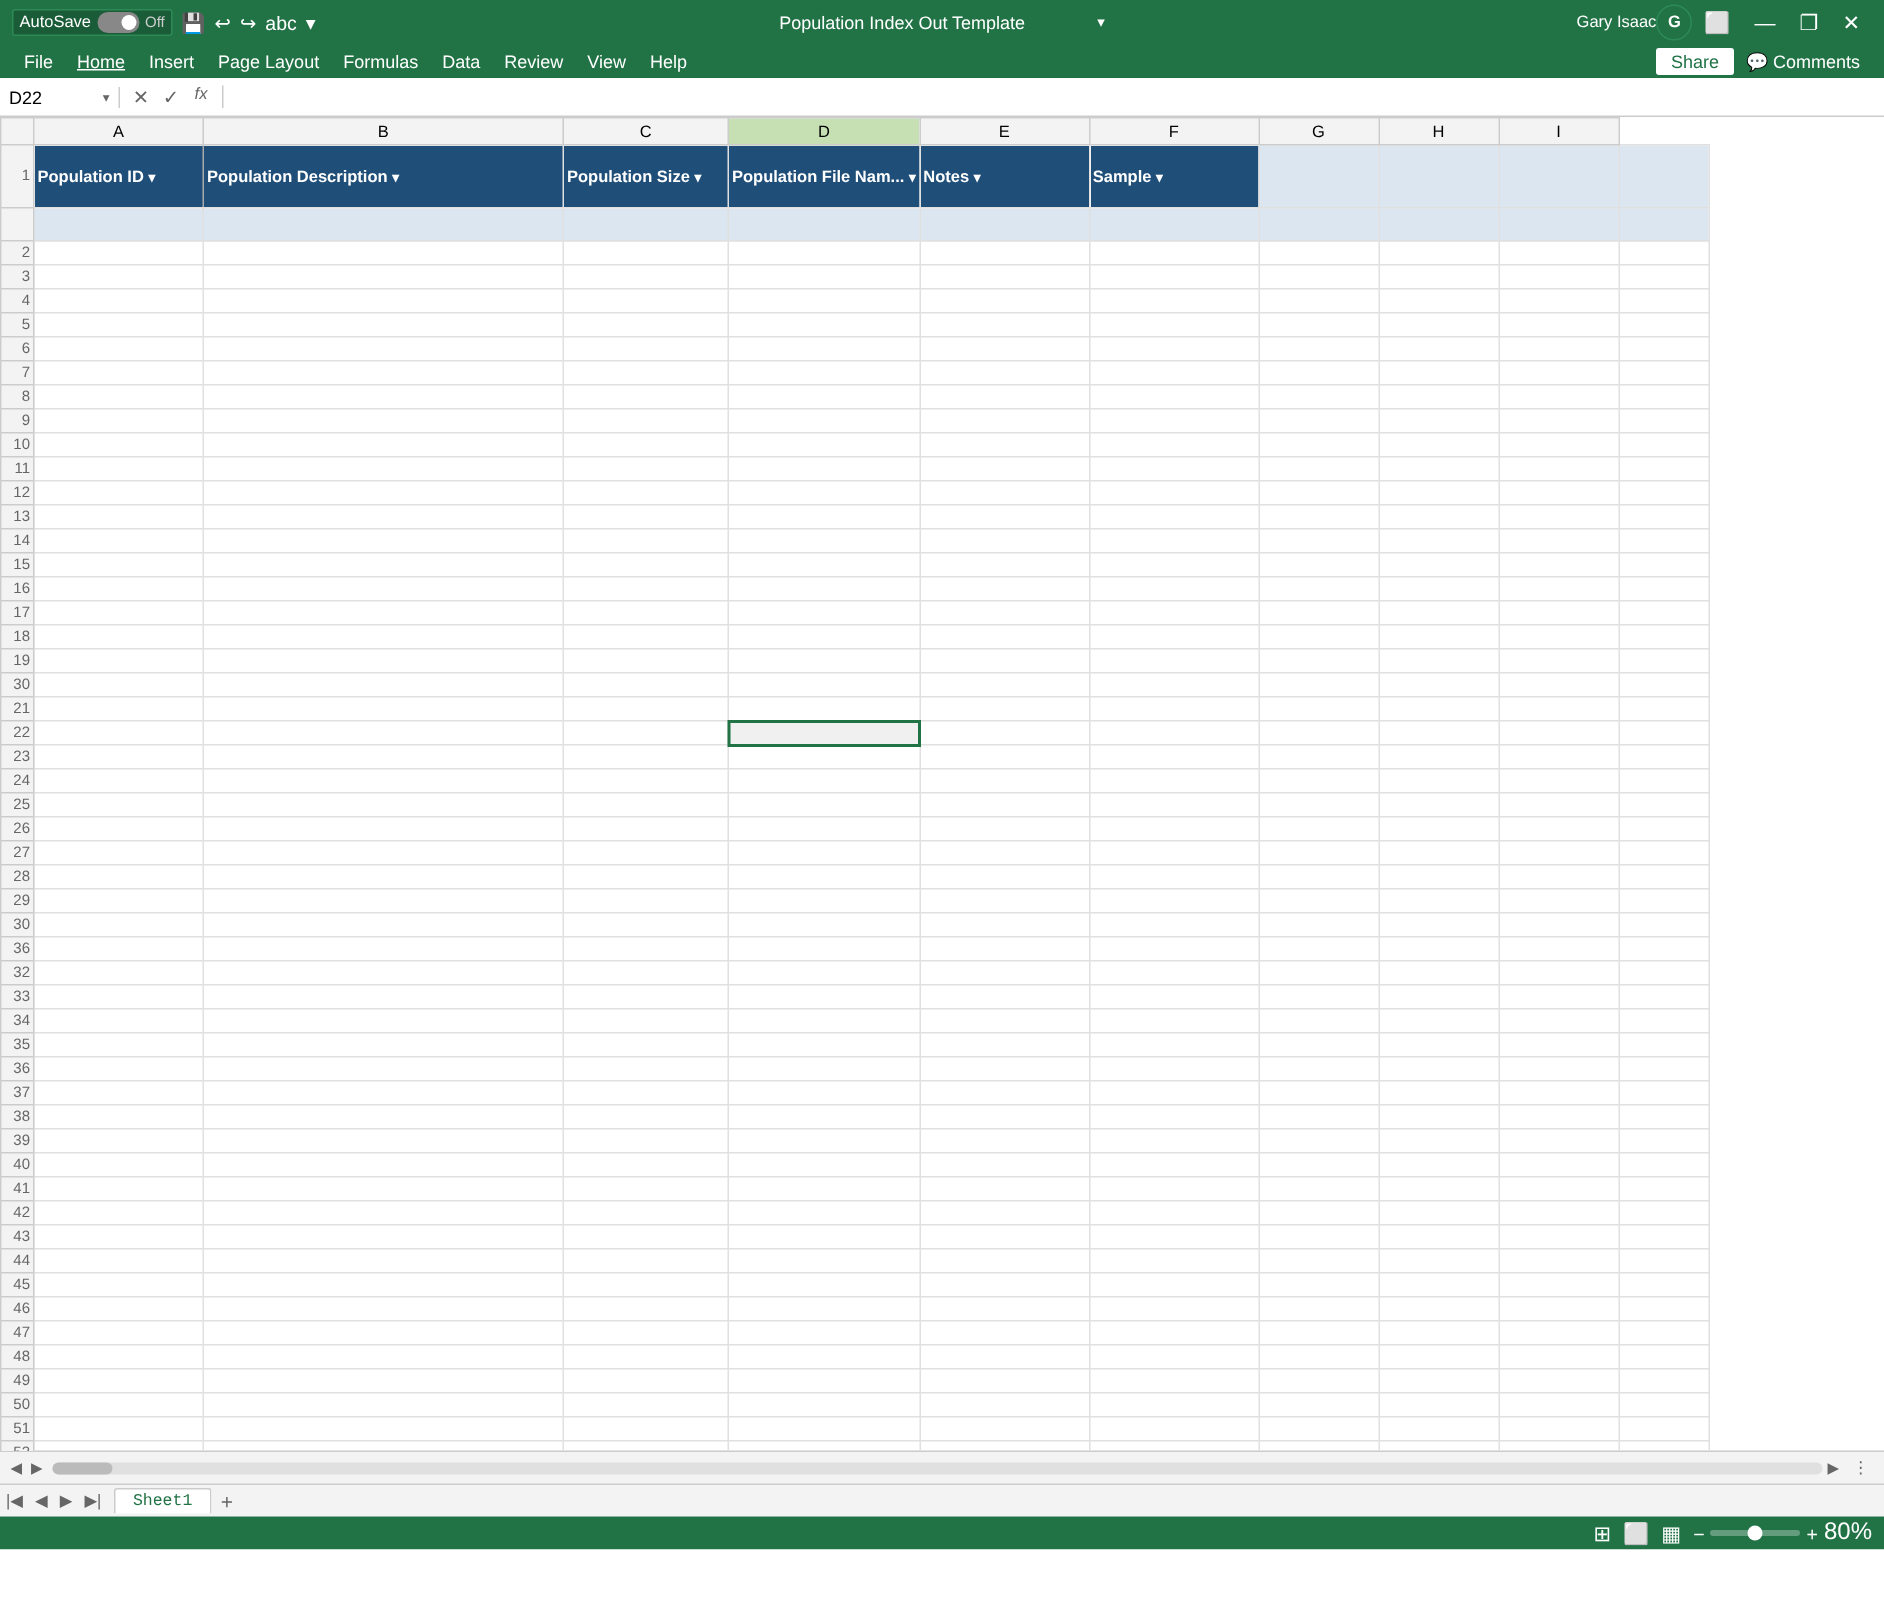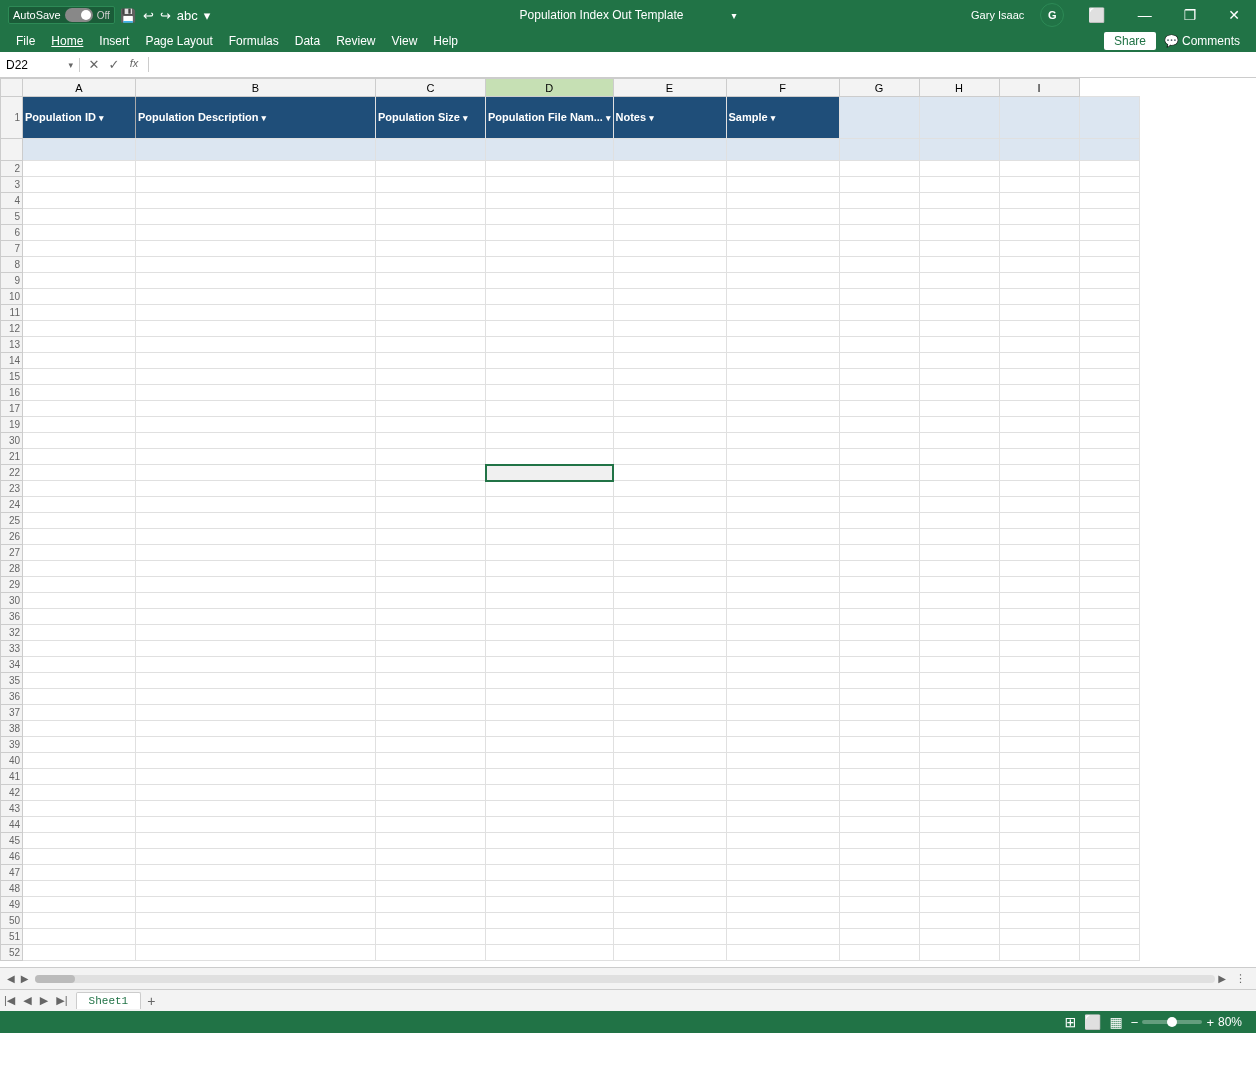--- a/index.html
+++ b/index.html
@@ -8,21 +8,21 @@
     
     #title-bar {
       height: 30px;
       background: #217346;
       display: flex;
       padding: 0 8px;
       color: white;
     }
     #title-bar .left { display: flex; align-items: center; gap: 6px; flex: 1; }
     #title-bar .center { flex: 1; display: flex; justify-content: center; align-items: center; font-size: 12px; gap: 44px; }
-    #title-bar .right { flex: 1; display: flex; justify-content: flex-end; align-items: center; gap: 16px; }
+    #title-bar .right { flex: 1; display: flex; justify-content: flex-end; align-items: center; gap: 0; }
     .autosave-badge {
       background: #1a5c38;
       border: 1px solid #2d8a56;
       border-radius: 2px;
       padding: 1px 4px;
       font-size: 11px;
       display: flex;
       align-items: center;
       gap: 4px;
     }
@@ -517,20 +517,33 @@
             <td></td>
             <td></td>
             <td></td>
             <td></td>
             <td></td>
             <td></td>
             <td></td>
             <td></td>
           </tr>
           <tr>
+            <td class="row-header">18</td>
+            <td></td>
+            <td></td>
+            <td></td>
+            <td></td>
+            <td></td>
+            <td></td>
+            <td></td>
+            <td></td>
+            <td></td>
+            <td></td>
+          </tr>
+          <tr>
             <td class="row-header">19</td>
             <td></td>
             <td></td>
             <td></td>
             <td></td>
             <td></td>
             <td></td>
             <td></td>
             <td></td>
             <td></td>
@@ -995,17 +1008,17 @@
     <div class="status-right">
       <span class="view-btn">⊞</span>
       <span class="view-btn">⬜</span>
       <span class="view-btn">▦</span>
       <div class="zoom-control">
         <span style="font-size:13px;">−</span>
         <div class="zoom-slider">
           <div class="zoom-thumb"></div>
         </div>
         <span style="font-size:13px;">+</span>
-        <span style="font-size:12px;min-width:30px;">80%</span>
+        <span style="font-size:16px;min-width:30px;">80%</span>
       </div>
     </div>
   </div>
 </div>
 
 </body></html>

